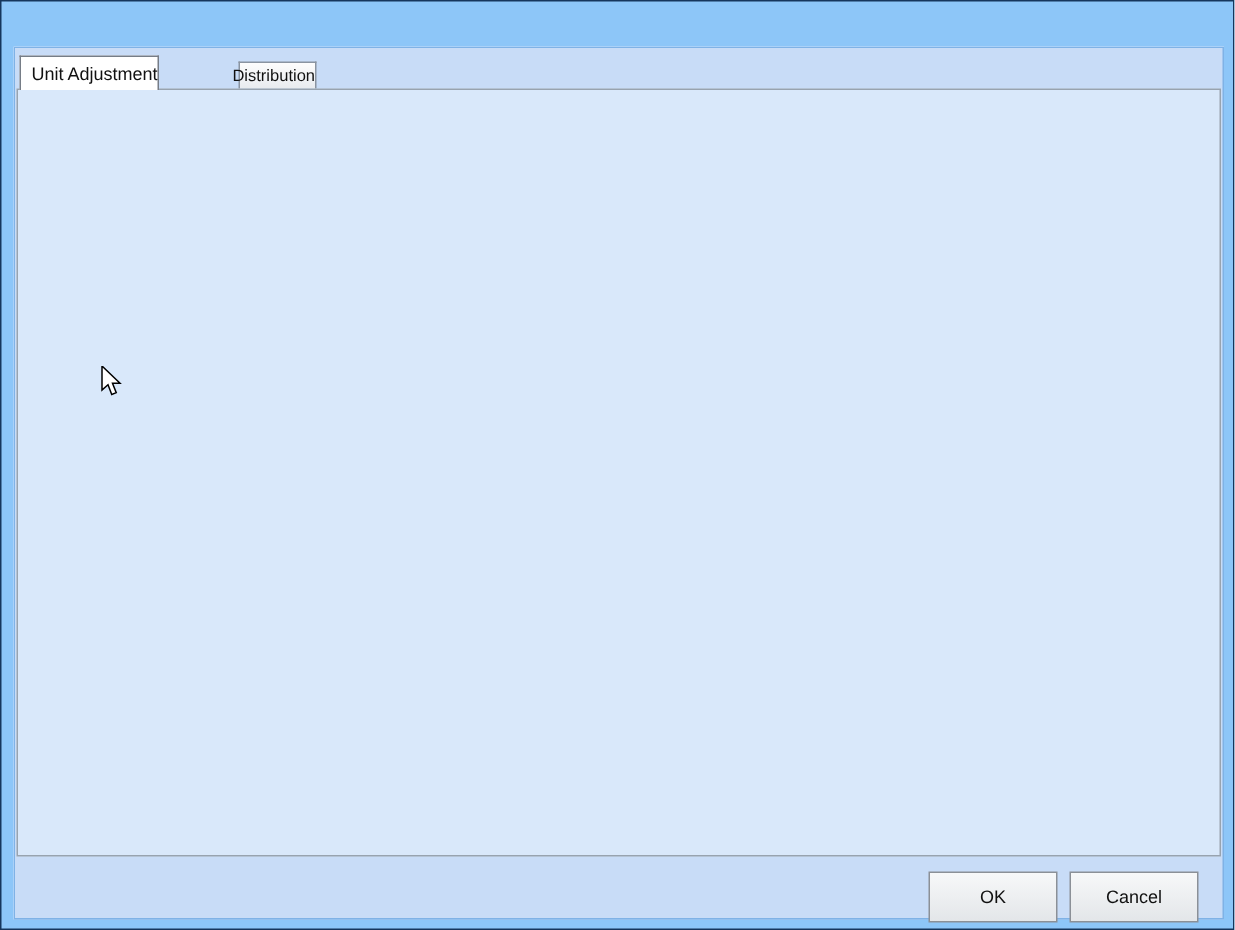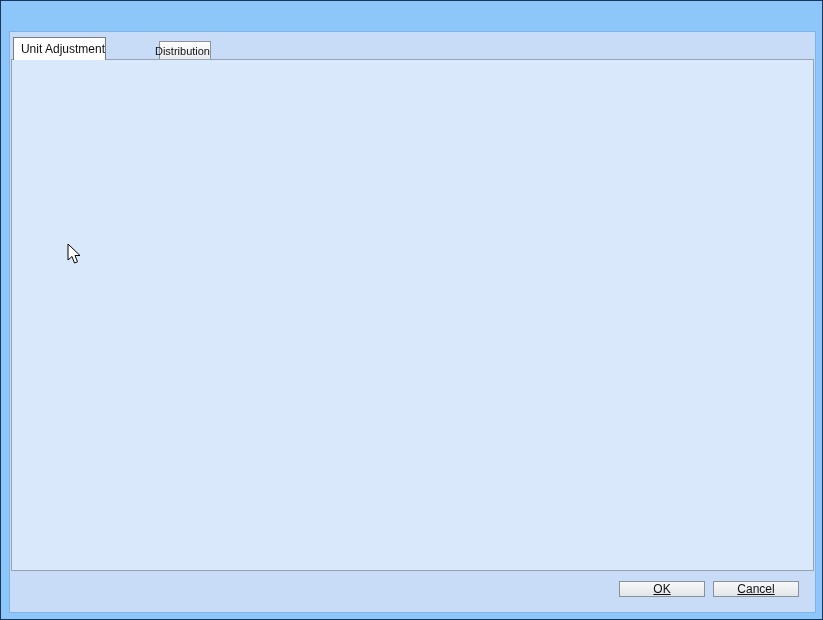--- a/index.html
+++ b/index.html
@@ -120,25 +120,25 @@
   .spin-btns { margin-left:auto; flex:0 0 13px; width:13px; height:100%;
     display:flex; flex-direction:column; align-items:center; justify-content:center; gap:3px; }
   .tri-up-s { width:0; height:0; border-left:3.5px solid transparent;
     border-right:3.5px solid transparent; border-bottom:4px solid #22262c; }
   .tri-down-s { width:0; height:0; border-left:3.5px solid transparent;
     border-right:3.5px solid transparent; border-top:4px solid #22262c; }
   .dotted-sep { position:absolute; border-left:2px dotted #8ea9c8; }
 
   
   .push-btn {
-    position:absolute; width:86px; height:16px;
+    position:absolute; width:86px; height:34px;
     background:linear-gradient(#f7f8f9,#e3e6e9);
     border:1px solid #8b9097;
-    display:flex; justify-content:center;
-    font-size:12px; color:#111;text-decoration:underline;
+    display:flex; align-items:center; justify-content:center;
+    font-size:12px; color:#111;
   }
 
   .icon16 { display:inline-flex; width:16px; height:14px; margin-right:4px; flex:0 0 16px; }
 
   #cursor { position:absolute; left:66px; top:243px; width:15px; height:21px; z-index:50; }
 </style>
 </head>
 <body>
 
 <div class="window">

